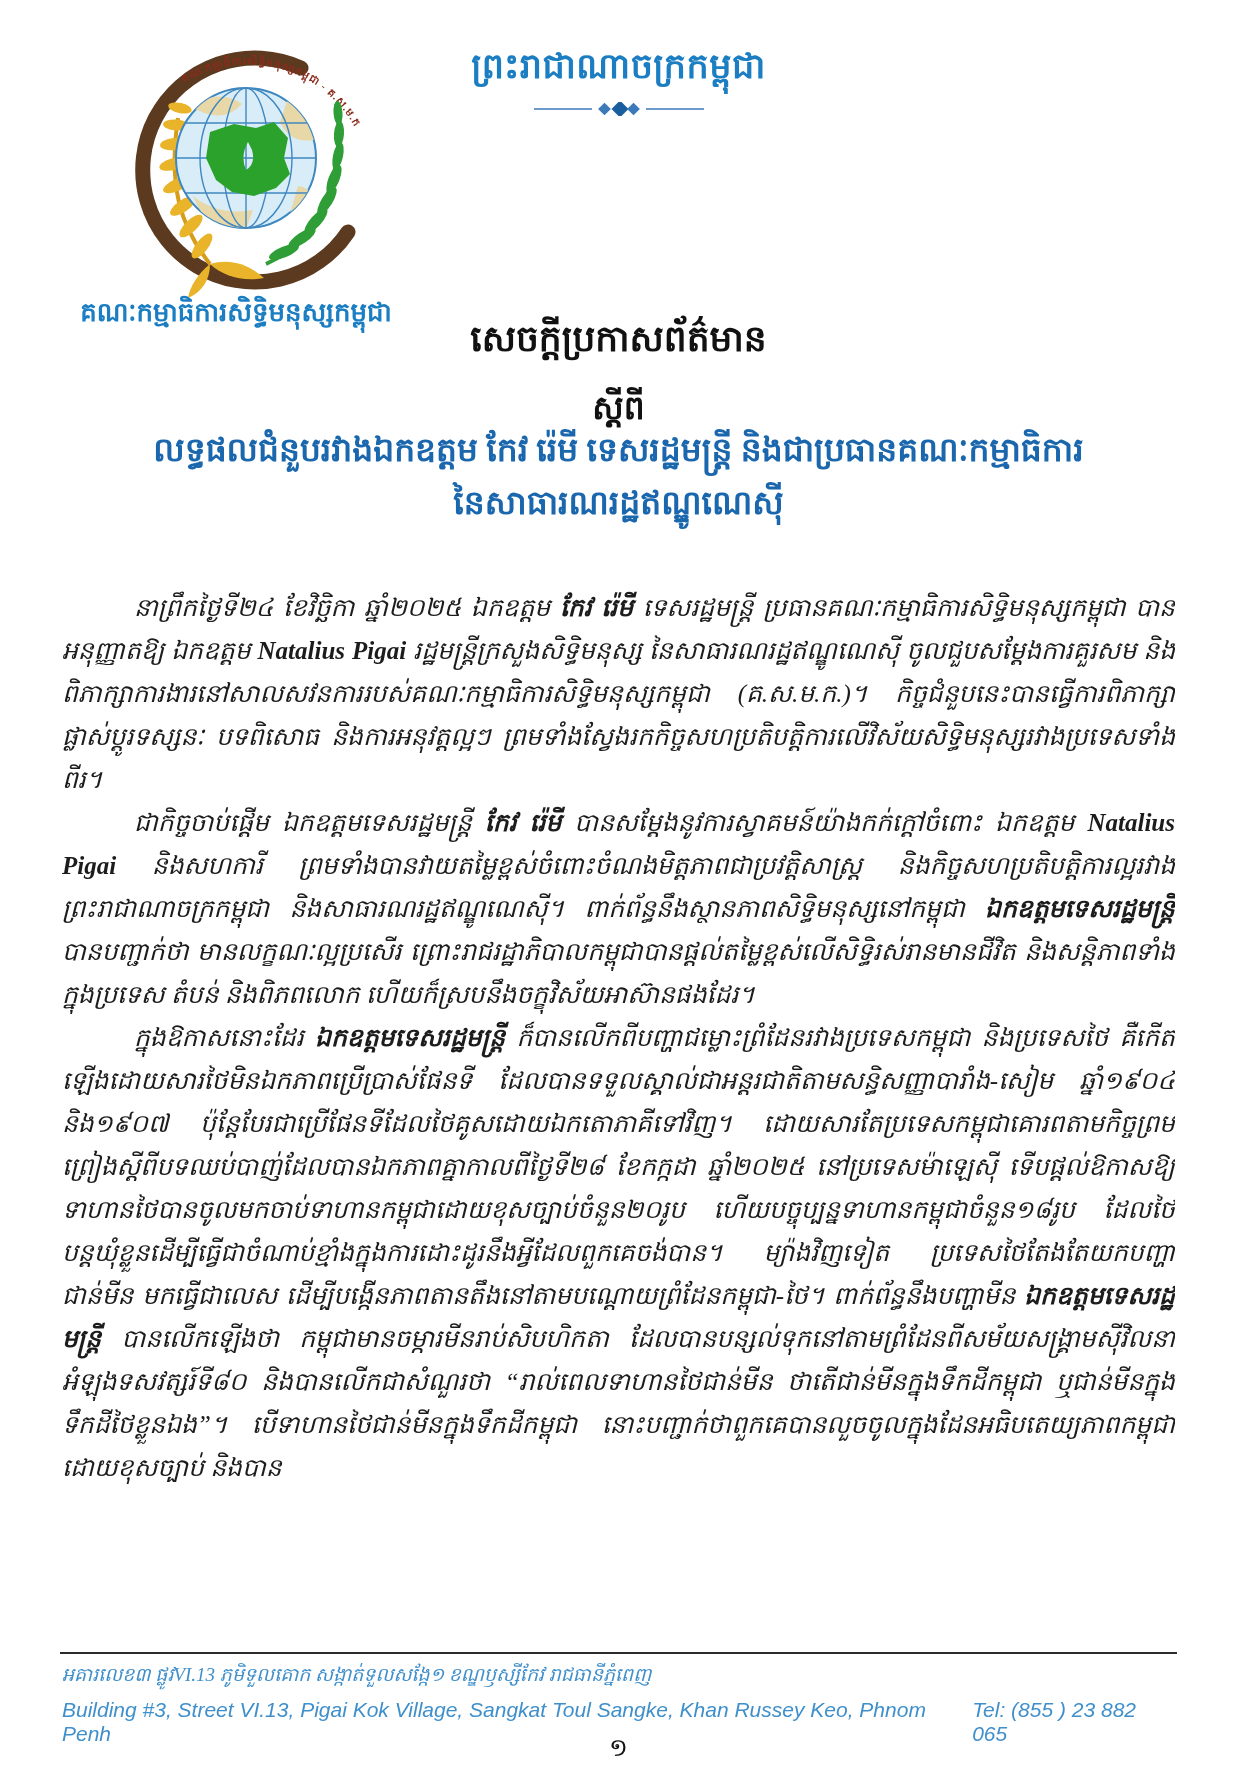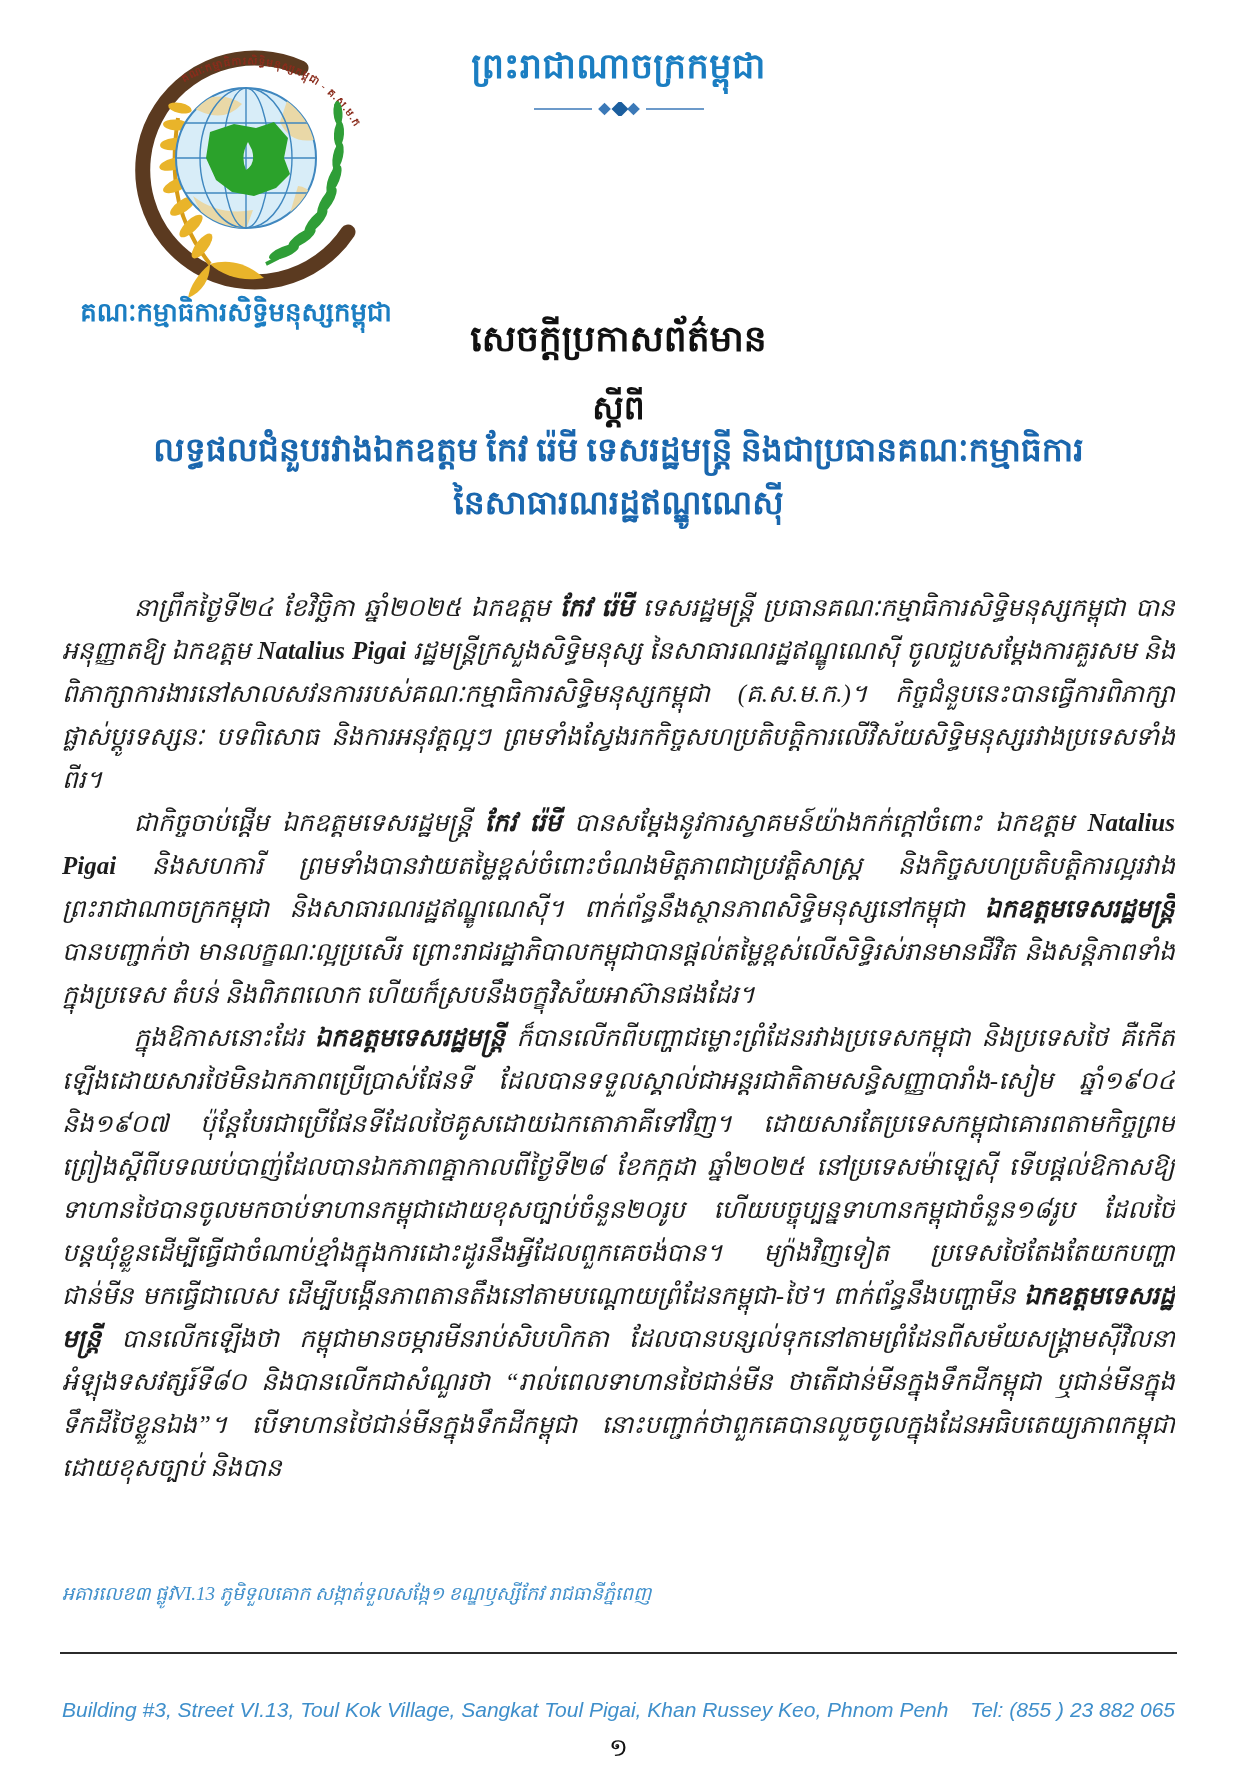--- a/index.html
+++ b/index.html
@@ -45,21 +45,21 @@
     font-size:25px;line-height:43px;text-align:justify;font-style:italic;
   }
   .body-text p{margin:0;text-indent:72px;}
   .body-text .b{font-weight:bold;}
   
   .footer-rule{
     position:absolute;left:60px;right:60px;top:1652px;
     border-top:2px solid #2b2b2b;height:0;
   }
   .footer-km{
-    position:absolute;left:62px;top:1581px;width:1000px;
+    position:absolute;left:62px;top:1662px;width:1000px;
     font-style:italic;color:#3f8fcb;font-size:19px;
     font-family:"Liberation Serif", serif;
   }
   .footer-en{
     position:absolute;left:62px;right:62px;top:1698px;
     display:flex;justify-content:space-between;
     font-style:italic;color:#3f8fcb;font-size:21px;
     font-family:"Liberation Sans", sans-serif;
   }
   .page-number{
@@ -160,18 +160,18 @@
 
   <div class="body-text">
     <p><span>នាព្រឹកថ្ងៃទី២៤ ខែវិច្ឆិកា ឆ្នាំ២០២៥ ឯកឧត្តម </span><span class="b">កែវ រ៉េមី</span><span> ទេសរដ្ឋមន្ត្រី ប្រធានគណៈកម្មាធិការសិទ្ធិមនុស្សកម្ពុជា បានអនុញ្ញាតឱ្យ ឯកឧត្តម </span><span class="b">Natalius Pigai</span><span> រដ្ឋមន្ត្រីក្រសួងសិទ្ធិមនុស្ស នៃសាធារណរដ្ឋឥណ្ឌូណេស៊ី ចូលជួបសម្តែងការគួរសម និងពិភាក្សាការងារនៅសាលសវនការរបស់គណៈកម្មាធិការសិទ្ធិមនុស្សកម្ពុជា (គ.ស.ម.ក.)។ កិច្ចជំនួបនេះបានធ្វើការពិភាក្សាផ្លាស់ប្តូរទស្សនៈ បទពិសោធ និងការអនុវត្តល្អៗ ព្រមទាំងស្វែងរកកិច្ចសហប្រតិបត្តិការលើវិស័យសិទ្ធិមនុស្សរវាងប្រទេសទាំងពីរ។</span></p>
     <p><span>ជាកិច្ចចាប់ផ្តើម ឯកឧត្តមទេសរដ្ឋមន្ត្រី </span><span class="b">កែវ រ៉េមី</span><span> បានសម្តែងនូវការស្វាគមន៍យ៉ាងកក់ក្តៅចំពោះ ឯកឧត្តម </span><span class="b">Natalius Pigai</span><span> និងសហការី ព្រមទាំងបានវាយតម្លៃខ្ពស់ចំពោះចំណងមិត្តភាពជាប្រវត្តិសាស្ត្រ និងកិច្ចសហប្រតិបត្តិការល្អរវាងព្រះរាជាណាចក្រកម្ពុជា និងសាធារណរដ្ឋឥណ្ឌូណេស៊ី។ ពាក់ព័ន្ធនឹងស្ថានភាពសិទ្ធិមនុស្សនៅកម្ពុជា </span><span class="b">ឯកឧត្តមទេសរដ្ឋមន្ត្រី</span><span> បានបញ្ជាក់ថា មានលក្ខណៈល្អប្រសើរ ព្រោះរាជរដ្ឋាភិបាលកម្ពុជាបានផ្តល់តម្លៃខ្ពស់លើសិទ្ធិរស់រានមានជីវិត និងសន្តិភាពទាំងក្នុងប្រទេស តំបន់ និងពិភពលោក ហើយក៏ស្របនឹងចក្ខុវិស័យអាស៊ានផងដែរ។</span></p>
     <p><span>ក្នុងឱកាសនោះដែរ </span><span class="b">ឯកឧត្តមទេសរដ្ឋមន្ត្រី</span><span> ក៏បានលើកពីបញ្ហាជម្លោះព្រំដែនរវាងប្រទេសកម្ពុជា និងប្រទេសថៃ គឺកើតឡើងដោយសារថៃមិនឯកភាពប្រើប្រាស់ផែនទី ដែលបានទទួលស្គាល់ជាអន្តរជាតិតាមសន្ធិសញ្ញាបារាំង-សៀម ឆ្នាំ១៩០៤ និង១៩០៧ ប៉ុន្តែបែរជាប្រើផែនទីដែលថៃគូសដោយឯកតោភាគីទៅវិញ។ ដោយសារតែប្រទេសកម្ពុជាគោរពតាមកិច្ចព្រមព្រៀងស្តីពីបទឈប់បាញ់ដែលបានឯកភាពគ្នាកាលពីថ្ងៃទី២៨ ខែកក្កដា ឆ្នាំ២០២៥ នៅប្រទេសម៉ាឡេស៊ី ទើបផ្តល់ឱកាសឱ្យទាហានថៃបានចូលមកចាប់ទាហានកម្ពុជាដោយខុសច្បាប់ចំនួន២០រូប ហើយបច្ចុប្បន្នទាហានកម្ពុជាចំនួន១៨រូប ដែលថៃបន្តឃុំខ្លួនដើម្បីធ្វើជាចំណាប់ខ្មាំងក្នុងការដោះដូរនឹងអ្វីដែលពួកគេចង់បាន។ ម្យ៉ាងវិញទៀត ប្រទេសថៃតែងតែយកបញ្ហាជាន់មីន មកធ្វើជាលេស ដើម្បីបង្កើនភាពតានតឹងនៅតាមបណ្តោយព្រំដែនកម្ពុជា-ថៃ។ ពាក់ព័ន្ធនឹងបញ្ហាមីន </span><span class="b">ឯកឧត្តមទេសរដ្ឋមន្ត្រី</span><span> បានលើកឡើងថា កម្ពុជាមានចម្ការមីនរាប់សិបហិកតា ដែលបានបន្សល់ទុកនៅតាមព្រំដែនពីសម័យសង្គ្រាមស៊ីវិលនាអំឡុងទសវត្សរ៍ទី៨០ និងបានលើកជាសំណួរថា “រាល់ពេលទាហានថៃជាន់មីន ថាតើជាន់មីនក្នុងទឹកដីកម្ពុជា ឬជាន់មីនក្នុងទឹកដីថៃខ្លួនឯង”។ បើទាហានថៃជាន់មីនក្នុងទឹកដីកម្ពុជា នោះបញ្ជាក់ថាពួកគេបានលួចចូលក្នុងដែនអធិបតេយ្យភាពកម្ពុជាដោយខុសច្បាប់ និងបាន</span></p>
   </div>
 
   <div class="footer-rule"></div>
   <div class="footer-km">អគារលេខ៣ ផ្លូវVI.13 ភូមិទួលគោក សង្កាត់ទួលសង្កែ១ ខណ្ឌឫស្សីកែវ រាជធានីភ្នំពេញ</div>
   <div class="footer-en">
-    <span>Building #3, Street VI.13, Toul Kok Village, Sangkat Toul Pigai, Khan Russey Keo, Phnom Penh</span>
+    <span>Building #3, Street VI.13, Pigai Kok Village, Sangkat Toul Sangke, Khan Russey Keo, Phnom Penh</span>
     <span>Tel: (855 ) 23 882 065</span>
   </div>
   <div class="page-number">១</div>
 
 </div>
 
 </body></html>

